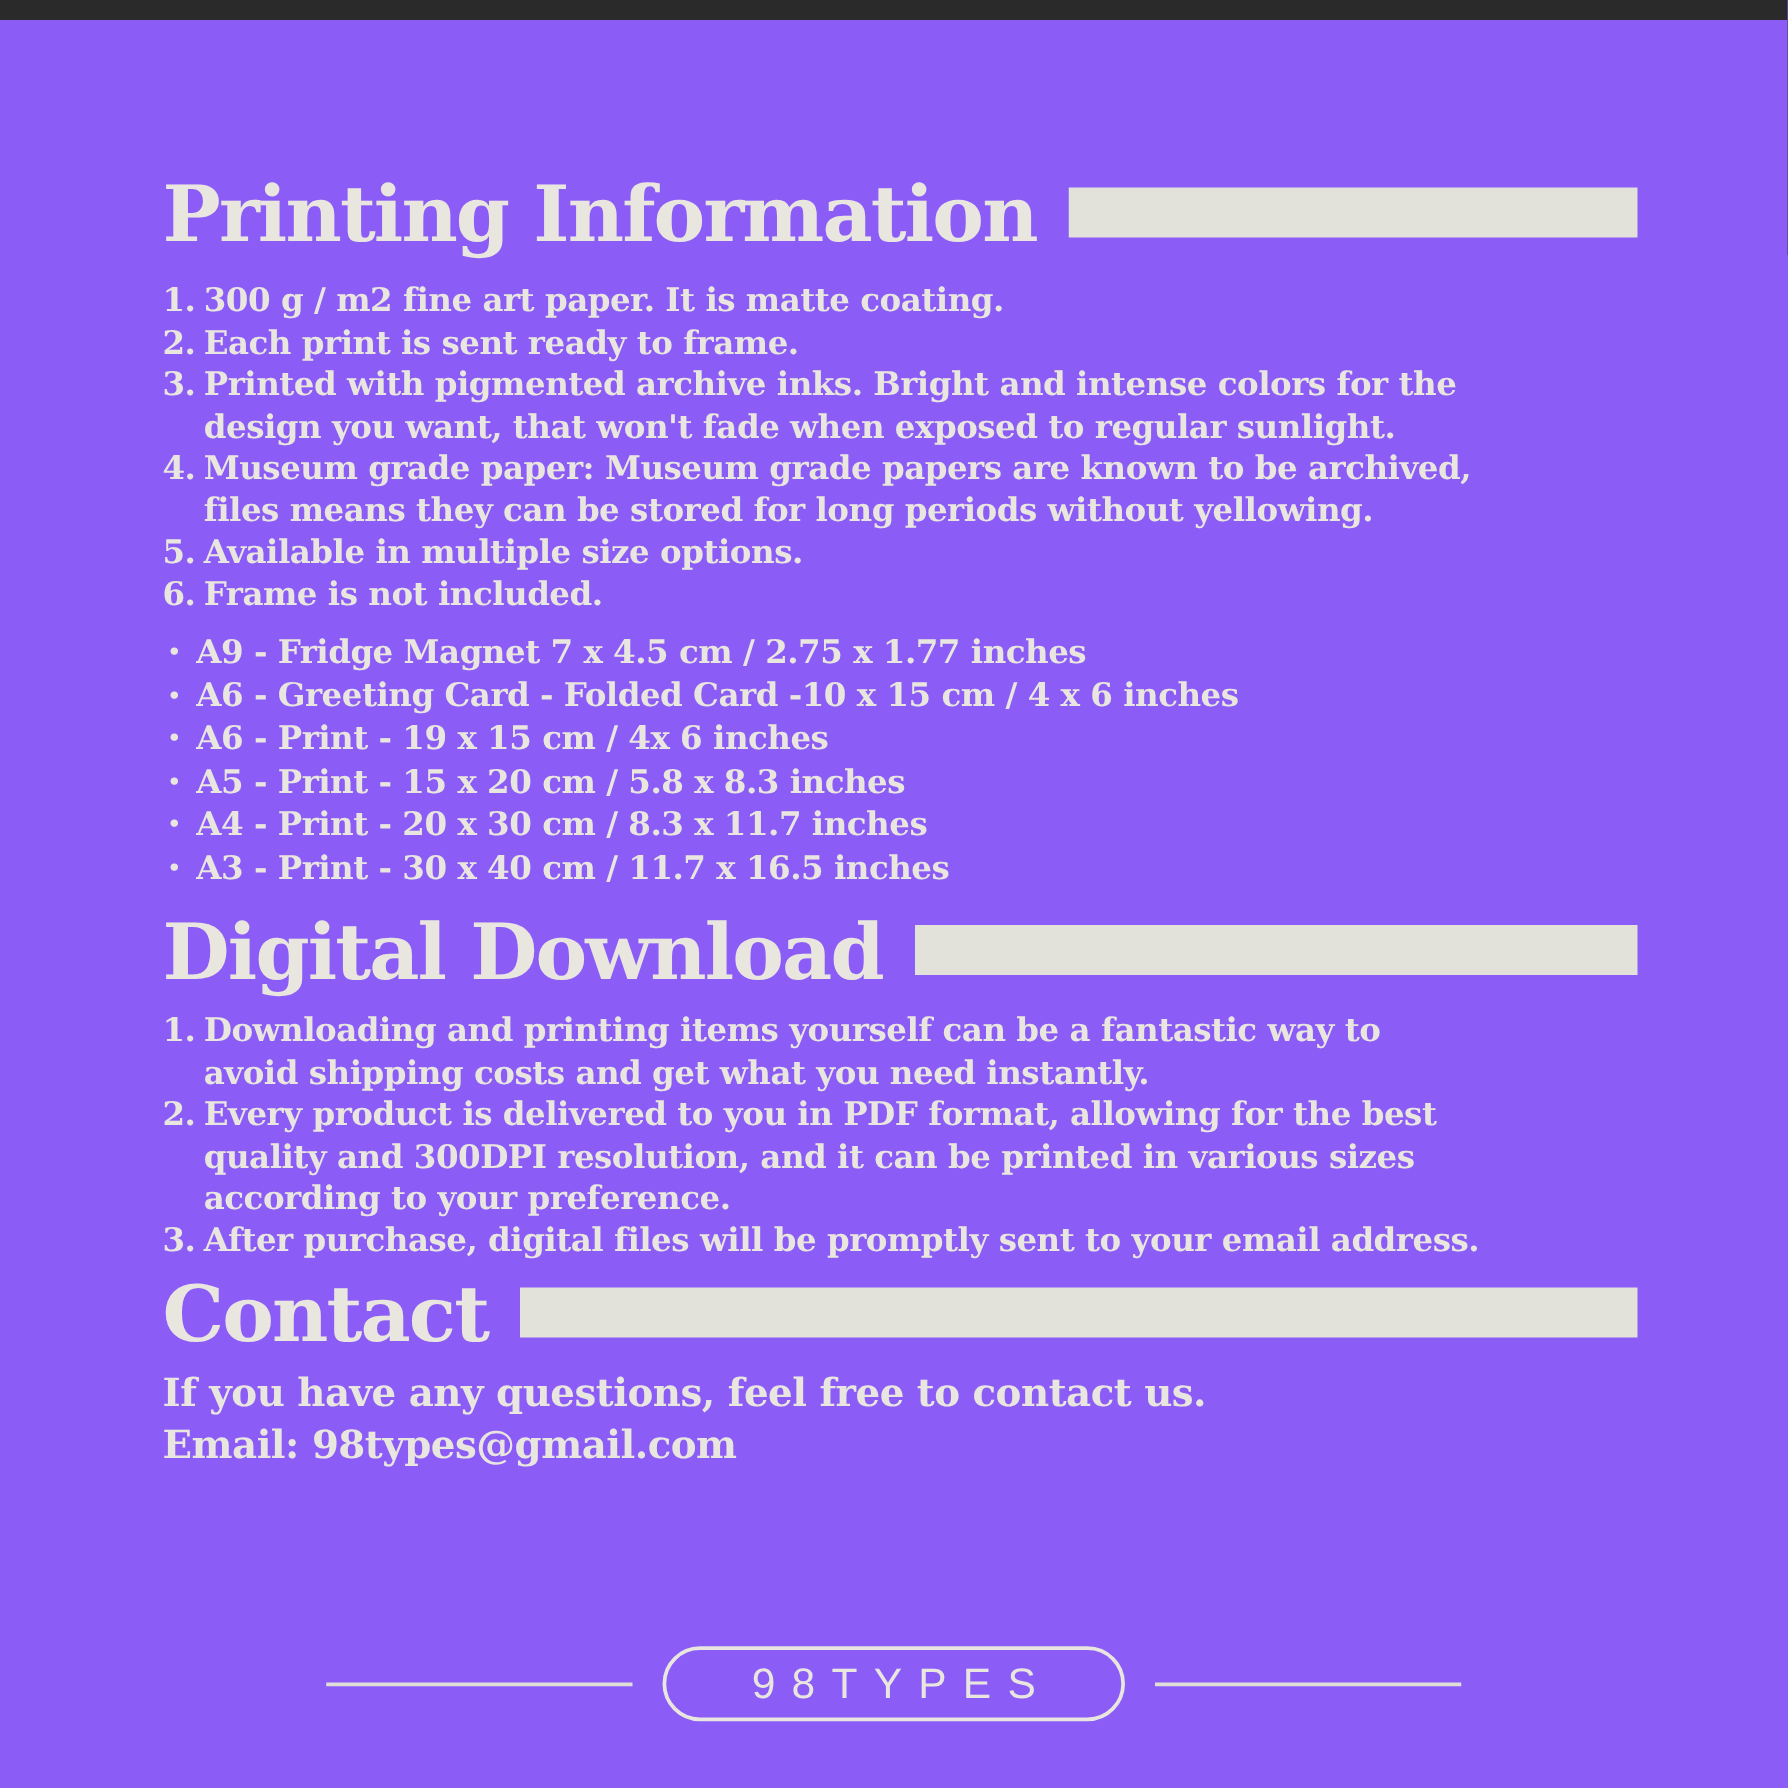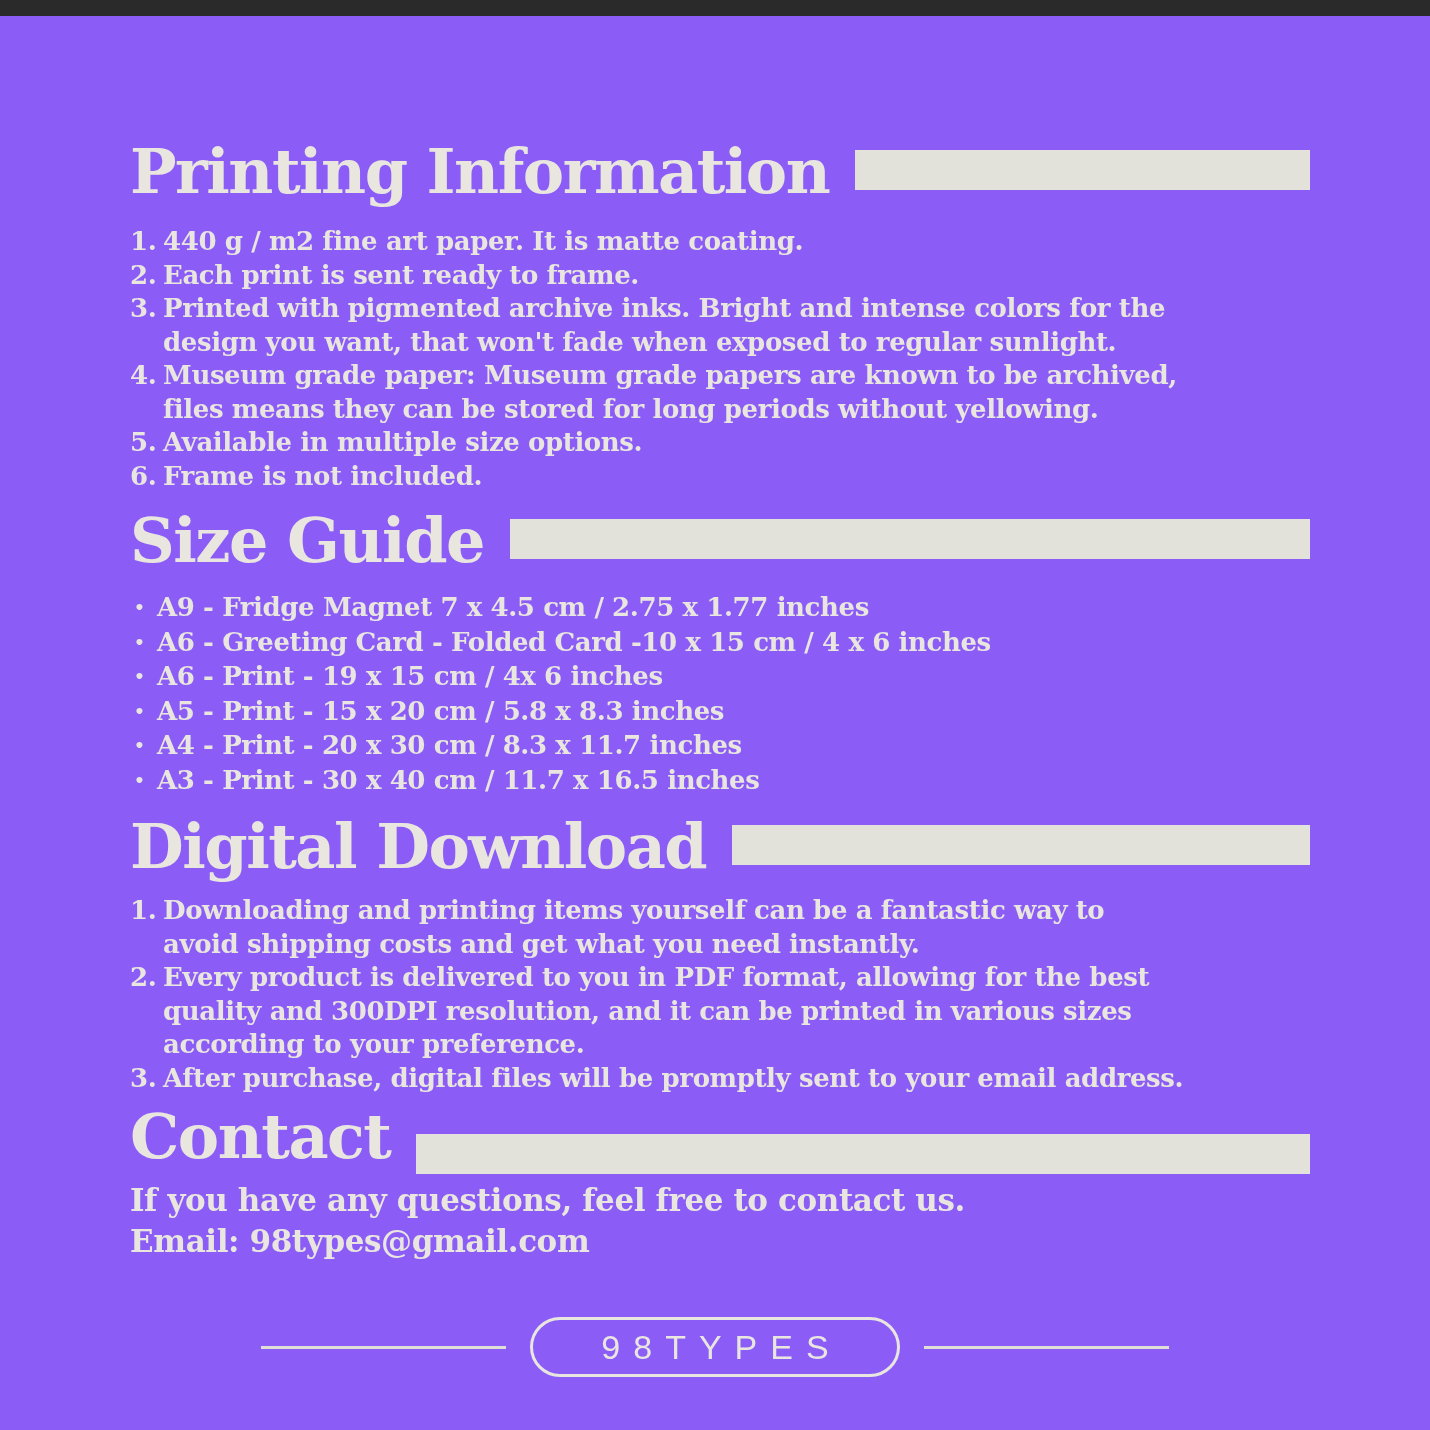--- a/index.html
+++ b/index.html
@@ -57,21 +57,21 @@
     font-size: 17px;
   }
   .item-text { flex: 1 1 auto; }
   .text-line { display: block; white-space: nowrap; }
 
   .m-list-1 { margin-top: 16px; }
   .m-title-2 { margin-top: 10px; }
   .m-list-2 { margin-top: 12px; }
   .m-title-3 { margin-top: 12px; }
   .m-list-3 { margin-top: 10px; }
-  .m-title-4 { margin-top: 4px; align-items: flex-end; }
+  .m-title-4 { margin-top: 4px; }
   .m-list-4 { margin-top: 6px; }
 
   .plain-list .list-item {
     line-height: 41px;
     font-size: 31px;
   }
 
   .footer {
     position: absolute;
     top: 1287px;
@@ -114,21 +114,21 @@
   <div class="content">
 
     <div class="section-title-row">
       <span>Printing Information</span>
       <span class="title-bar"></span>
     </div>
     <div class="list num-list m-list-1">
         <div class="list-item">
           <span class="marker">1.</span>
           <span class="item-text">
-            <span class="text-line">440 g / m2 fine art paper. It is matte coating.</span>
+            <span class="text-line">300 g / m2 fine art paper. It is matte coating.</span>
           </span>
         </div>
         <div class="list-item">
           <span class="marker">2.</span>
           <span class="item-text">
             <span class="text-line">Each print is sent ready to frame.</span>
           </span>
         </div>
         <div class="list-item">
           <span class="marker">3.</span>
@@ -151,24 +151,20 @@
           </span>
         </div>
         <div class="list-item">
           <span class="marker">6.</span>
           <span class="item-text">
             <span class="text-line">Frame is not included.</span>
           </span>
         </div>
       </div>
 
-    <div class="section-title-row m-title-2">
-      <span>Size Guide</span>
-      <span class="title-bar"></span>
-    </div>
     <div class="list bullet-list m-list-2">
         <div class="list-item">
           <span class="marker">•</span>
           <span class="item-text">
             <span class="text-line">A9 - Fridge Magnet 7 x 4.5 cm / 2.75 x 1.77 inches</span>
           </span>
         </div>
         <div class="list-item">
           <span class="marker">•</span>
           <span class="item-text">

